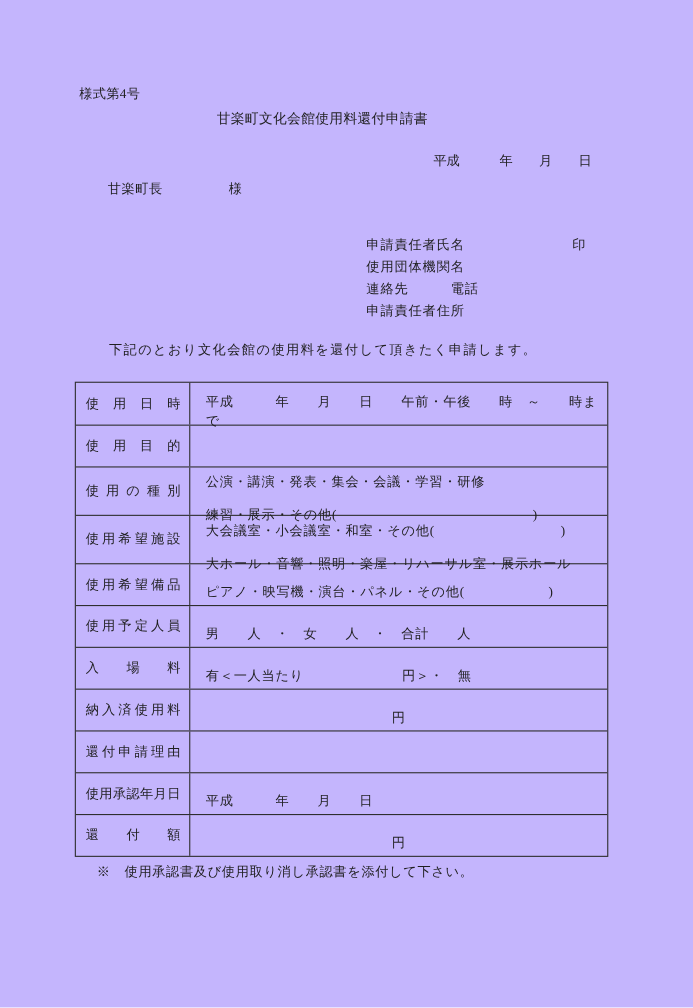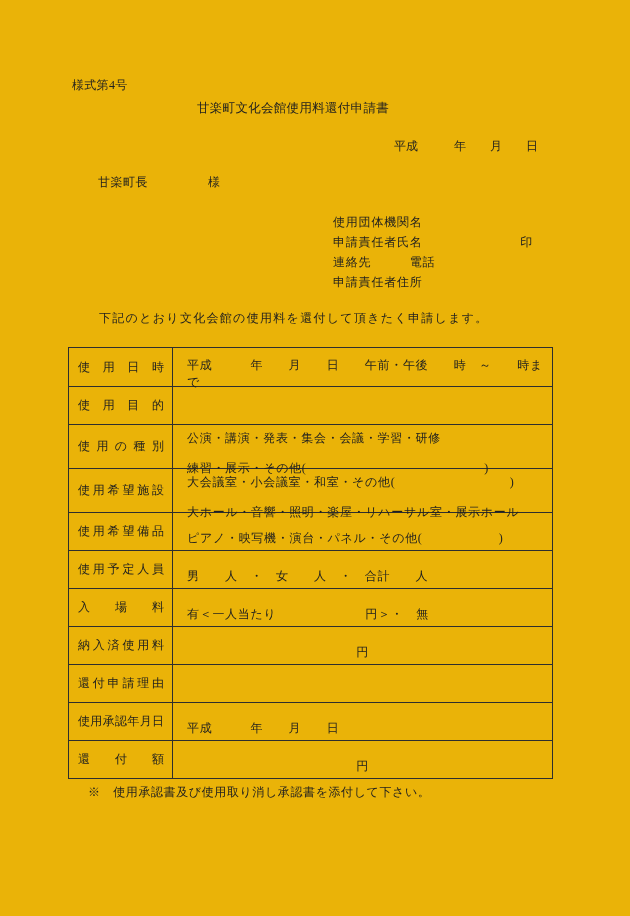--- a/index.html
+++ b/index.html
@@ -1,22 +1,22 @@
 <!DOCTYPE html>
 <html><head>
 <meta charset="utf-8">
 <style>
   html,body{margin:0;padding:0;background:#ffffff;}
   body{font-family:"Liberation Serif","DejaVu Serif",serif;color:#1f1f1f;-webkit-font-smoothing:antialiased;}
-  .page{position:relative;width:630px;height:916px;background:#eab308;font-size:12px;overflow:hidden;}
+  .page{position:relative;width:630px;height:916px;background:#c4b5fd;font-size:12px;overflow:hidden;}
 
   .form-number{position:absolute;left:72px;top:77px;letter-spacing:0.3px;}
   .doc-title{position:absolute;left:0;top:100px;width:586px;text-align:center;font-size:12.5px;letter-spacing:0.3px;}
   .date-line{position:absolute;left:394px;top:138px;}
-  .addressee{position:absolute;left:98px;top:174px;letter-spacing:0.5px;}
+  .addressee{position:absolute;left:98px;top:163px;letter-spacing:0.5px;}
   .addressee .honorific{margin-left:60px;}
 
   .applicant{position:absolute;left:333px;top:212px;width:200px;line-height:20px;letter-spacing:0.8px;}
   .seal-row{display:flex;justify-content:space-between;align-items:baseline;}
   .statement{position:absolute;left:99px;top:310px;letter-spacing:1.3px;}
 
   .form-table{position:absolute;left:68px;top:347px;width:485px;border:1px solid #2e2e2e;box-sizing:border-box;background:transparent;}
   .trow{display:flex;border-top:1px solid #2e2e2e;box-sizing:border-box;}
   .trow:first-child{border-top:none;}
   .h1{height:38px;}
@@ -38,25 +38,25 @@
 
   <div class="doc-title">甘楽町文化会館使用料還付申請書</div>
 
   <div class="date-line">平成　　　年　　月　　日</div>
 
   <div class="addressee">
     <span>甘楽町長</span><span class="honorific">様</span>
   </div>
 
   <div class="applicant">
-    <div class="app-line">使用団体機関名</div>
     <div class="app-line seal-row">
       <span>申請責任者氏名</span>
       <span>印</span>
     </div>
+    <div class="app-line">使用団体機関名</div>
     <div class="app-line">連絡先　　　電話</div>
     <div class="app-line">申請責任者住所</div>
   </div>
 
   <div class="statement">下記のとおり文化会館の使用料を還付して頂きたく申請します。</div>
 
   <div class="form-table">
 
     <div class="trow h1">
       <div class="tlabel">

